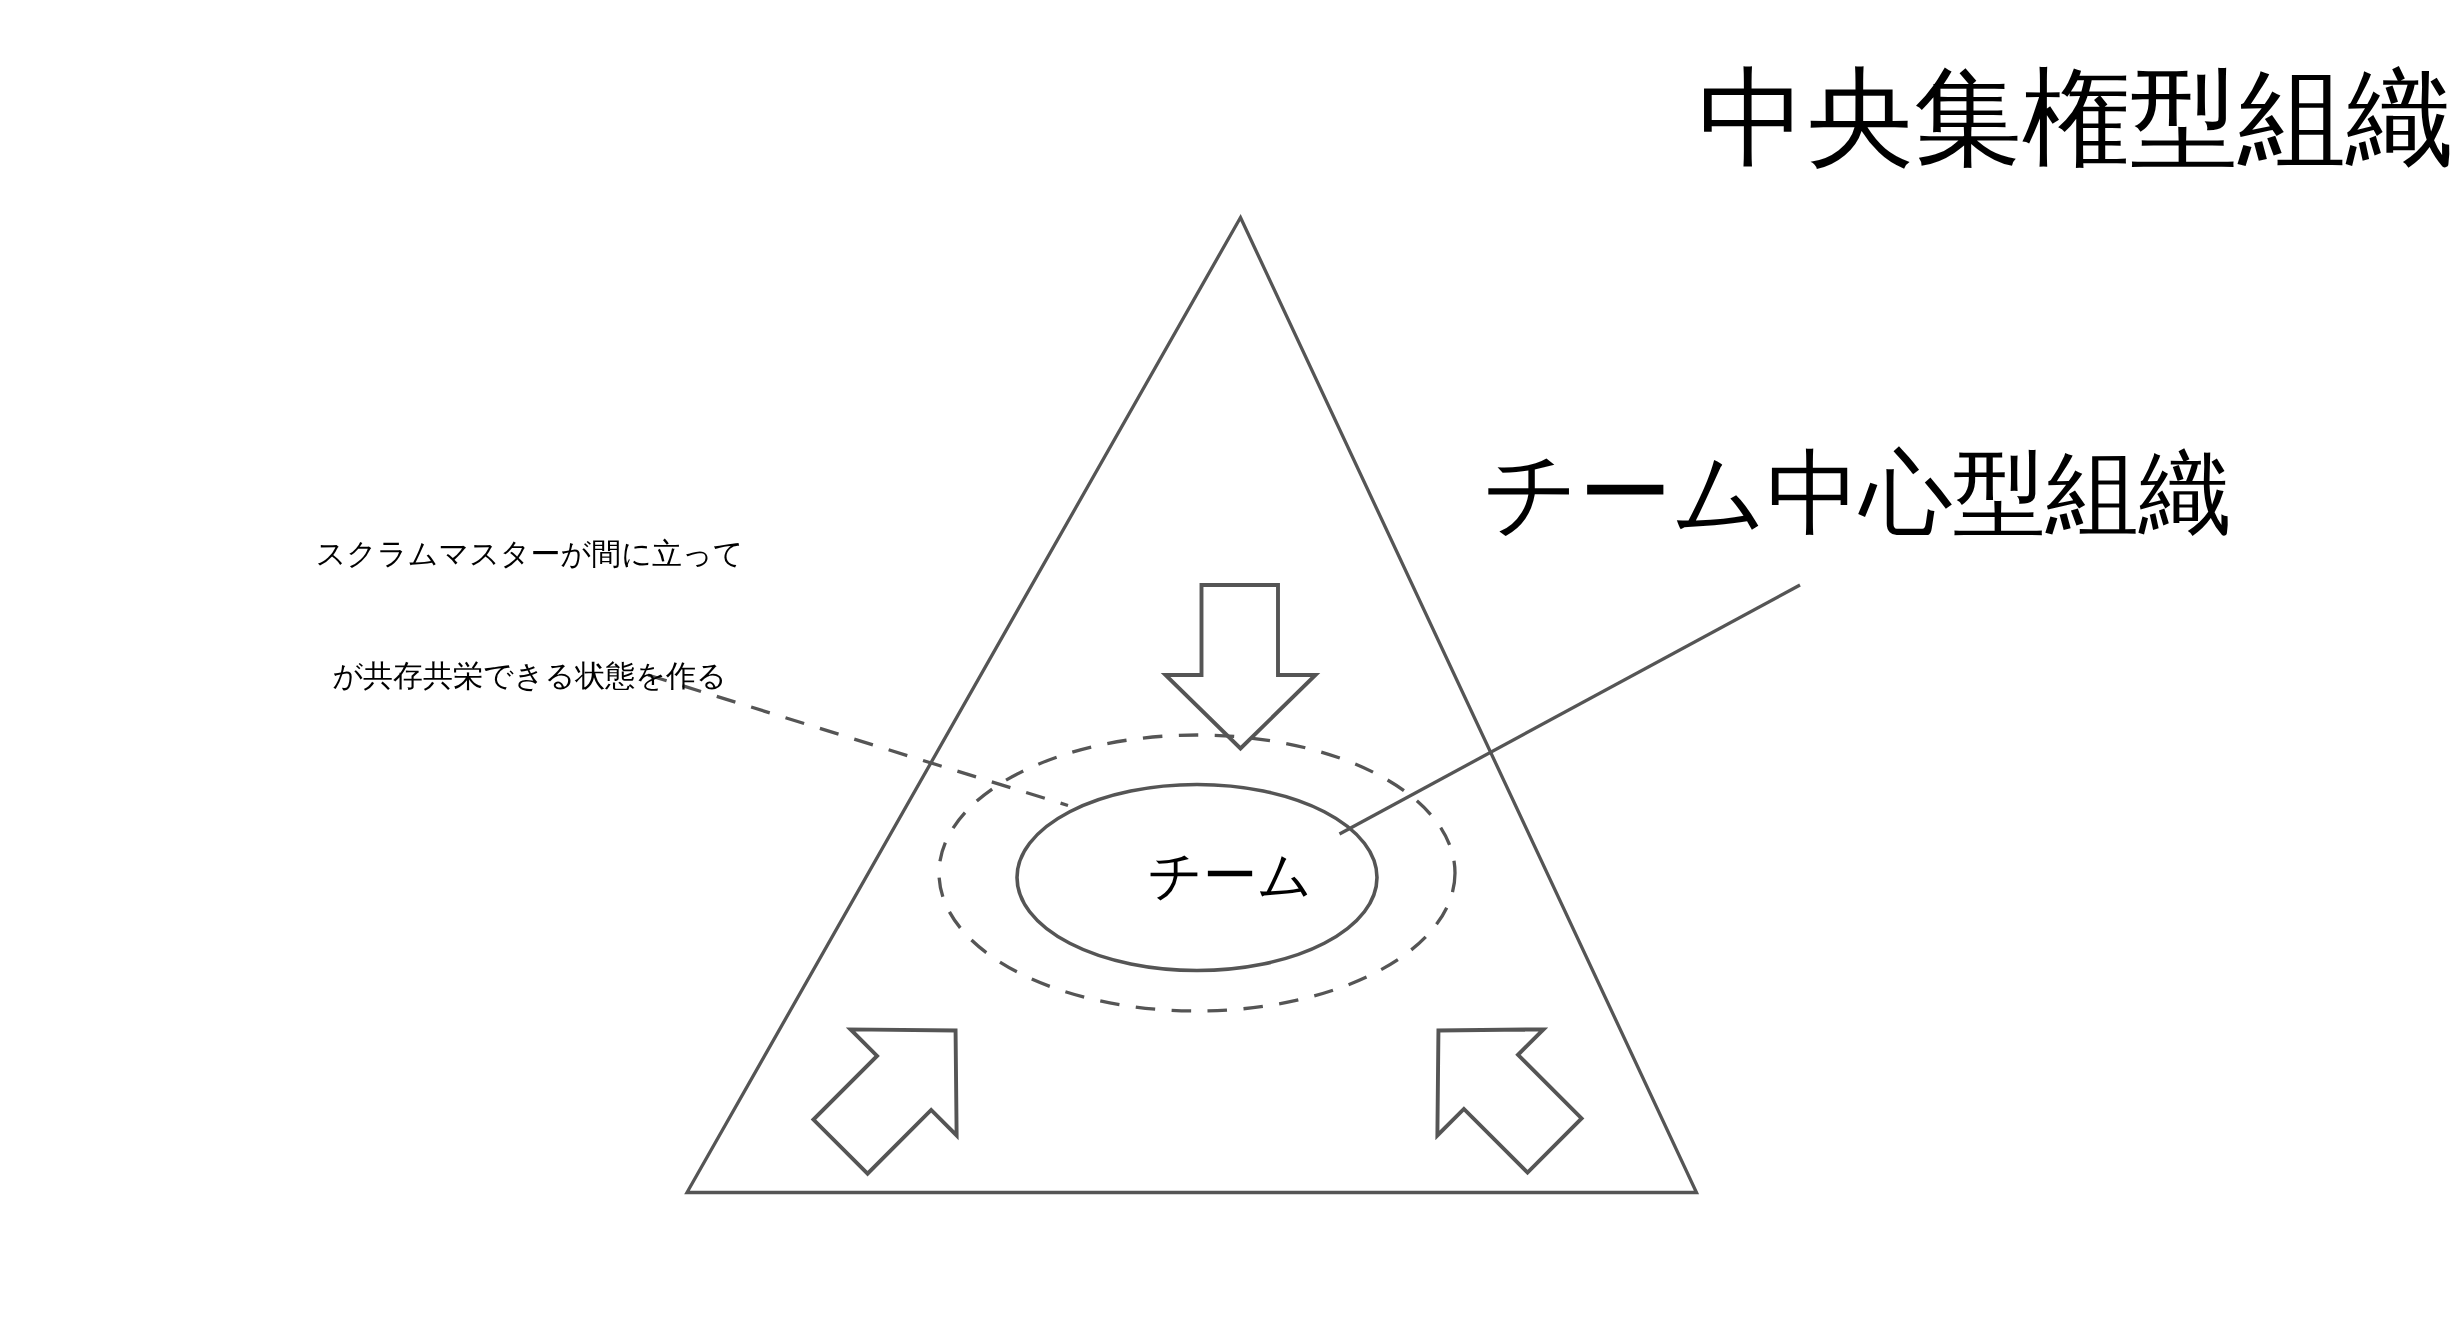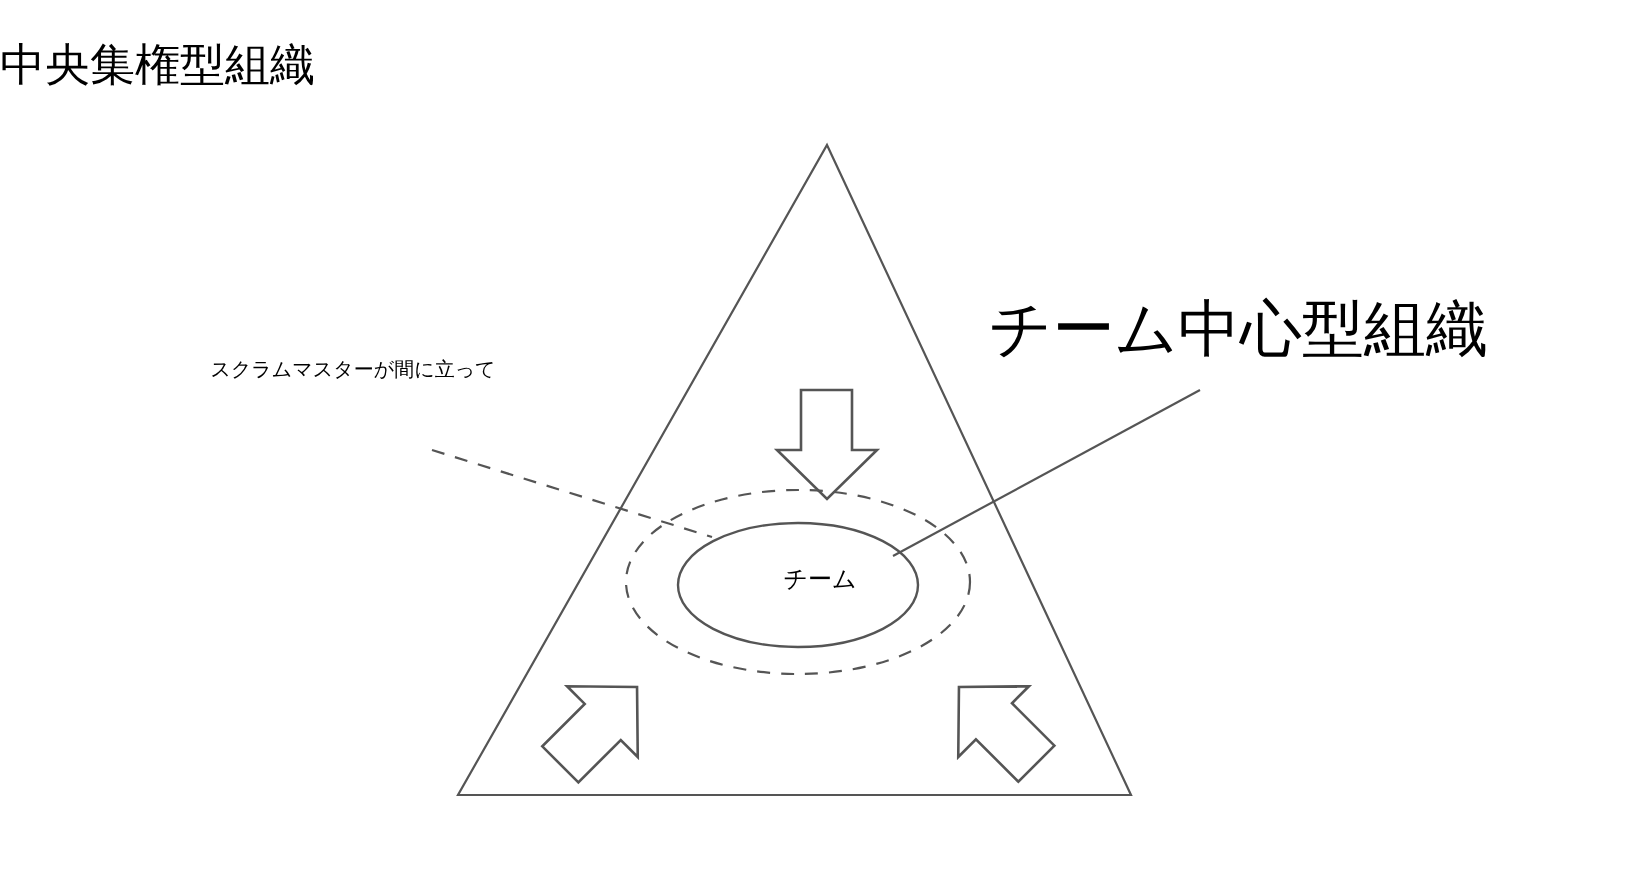--- a/index.html
+++ b/index.html
@@ -26,22 +26,22 @@
     position: absolute;
     color: #000000;
     white-space: pre;
     font-family: "DejaVu Sans", "Liberation Sans", sans-serif;
     line-height: 1.0;
   }
   #title-text {
     left: 0;
     top: 42px;
     width: 1636px;
-    text-align: left;
-    font-size: 45px;
+    text-align: right;
+    font-size: 72px;
     letter-spacing: 0px;
   }
   #team-centric-label {
     left: 989px;
     top: 298px;
     font-size: 62px;
   }
   #annotation-block {
     left: 58px;
     top: 302px;
@@ -51,21 +51,21 @@
     line-height: 1.35;
   }
   .annotation-line {
     display: block;
   }
   #team-ellipse-label {
     left: 640px;
     top: 567px;
     width: 360px;
     text-align: center;
-    font-size: 24px;
+    font-size: 36px;
   }
 </style>
 </head>
 <body>
 
 <div id="stage">
 
   <svg id="diagram-svg" viewBox="0 0 1636 880" xmlns="http://www.w3.org/2000/svg">
 
     <polygon points="827,145 1131,795 458,795" fill="none" stroke="#555555" stroke-width="2.2"></polygon>
@@ -88,17 +88,18 @@
 
     <line x1="1200" y1="390" x2="893" y2="556" stroke="#555555" stroke-width="2.2"></line>
   </svg>
 
   <div class="txt" id="title-text">中央集権型組織</div>
 
   <div class="txt" id="team-centric-label">チーム中心型組織</div>
 
   <div class="txt" id="annotation-block">
     <span class="annotation-line">スクラムマスターが間に立って</span>
+    <span class="annotation-line">が共存共栄できる状態を作る</span>
   </div>
 
   <div class="txt" id="team-ellipse-label">チーム</div>
 
 </div>
 
 </body></html>

